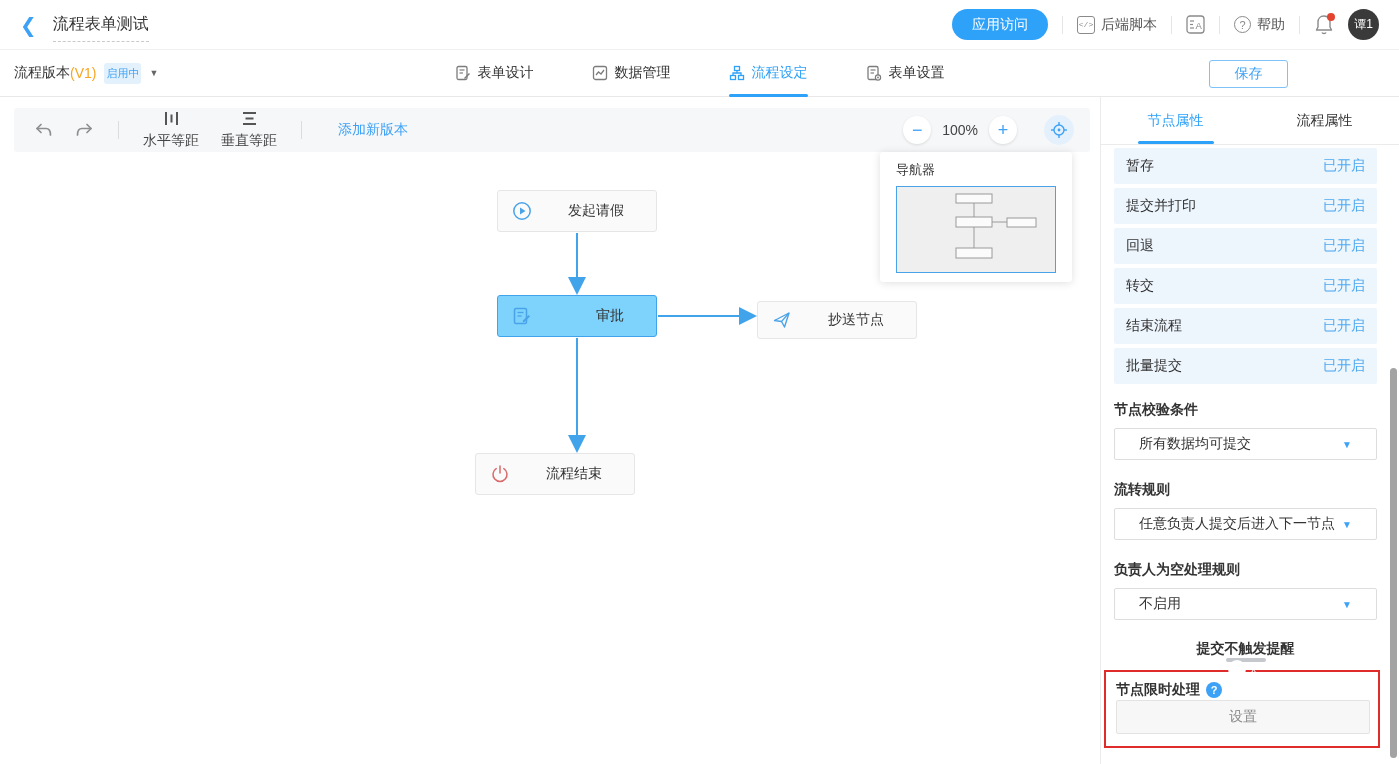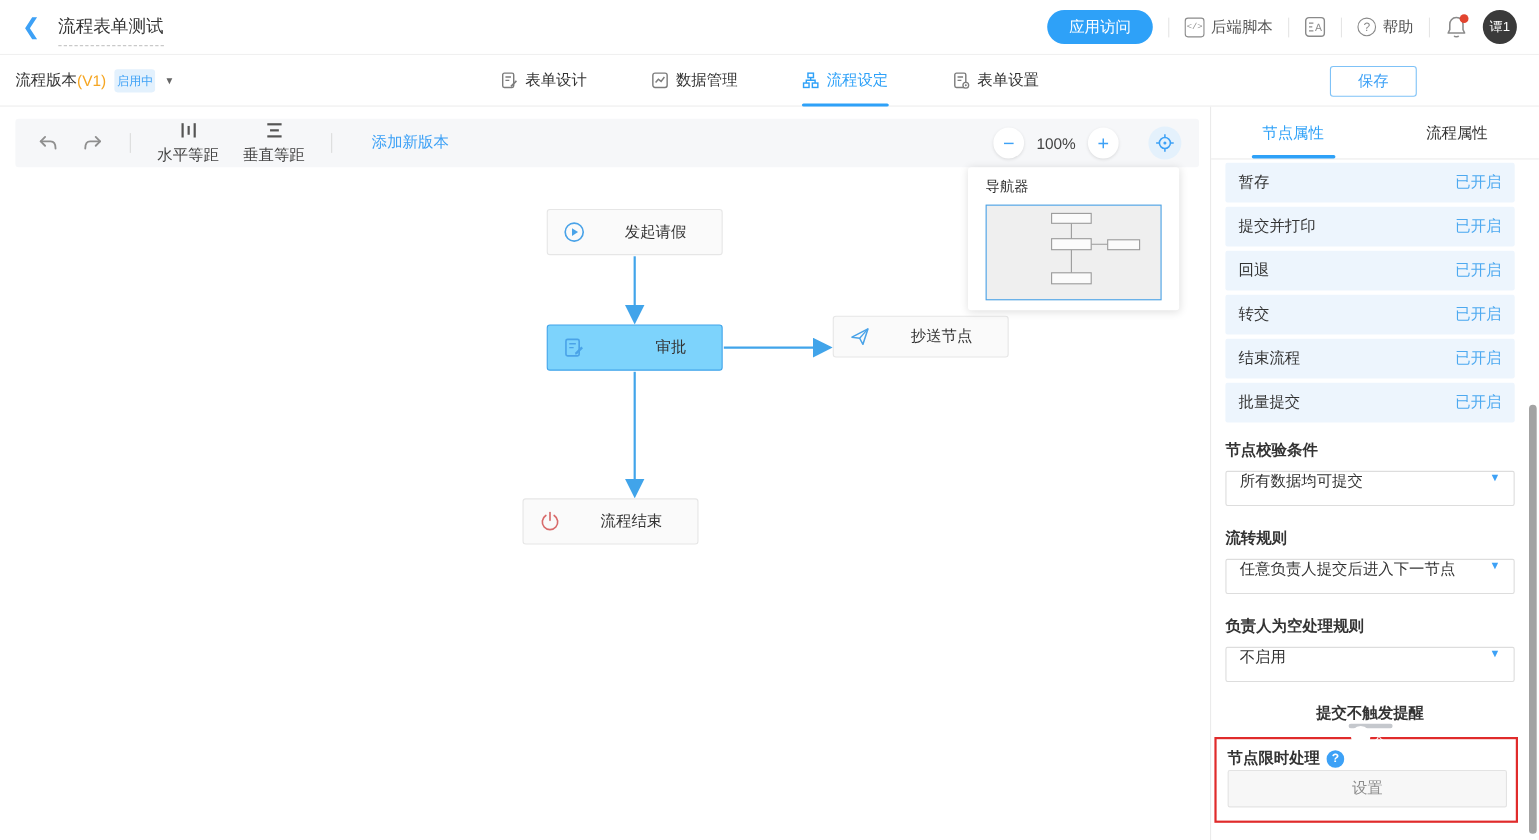--- a/index.html
+++ b/index.html
@@ -55,21 +55,21 @@
   .zoom-pct { color:#444; font-size:14px; }
   .locate-btn { width:30px; height:30px; border-radius:50%; background:#e4f1fc; border:none; cursor:pointer;
     display:flex; align-items:center; justify-content:center; margin-left:16px; }
 
   .flow-node { position:absolute; width:160px; height:42px; background:#fafafa; border:1px solid #e6e6e6;
     border-radius:3px; display:flex; align-items:center; padding:0 14px; cursor:pointer; }
   .flow-node .nlabel { flex:1; text-align:right; color:#333; font-size:14px; margin-right:18px; }
   .flow-node.selected { background:#7dd3fc; border:1px solid #41a4ea; }
   .node-start { left:497px; top:93px; }
   .node-approve { left:497px; top:198px; }
-  .node-cc { left:757px; top:190px; height:38px;font-family:Liberation Mono, monospace; }
+  .node-cc { left:757px; top:204px; height:38px;font-family:Liberation Mono, monospace; }
   .node-end { left:475px; top:356px; }
   .edges { position:absolute; left:0; top:0; pointer-events:none; }
 
   .navigator { position:absolute; left:880px; top:55px; width:192px; height:130px; background:#fff;
     border-radius:3px; box-shadow:0 1px 8px rgba(0,0,0,.13); padding:9px 16px; }
   .nav-title { font-size:13px; color:#333; margin-bottom:7px; }
   .nav-map { width:160px; height:87px; background:#efefef; border:1px solid #4aa3e8; }
 
   
   .sidebar { position:absolute; left:1100px; top:97px; width:299px; height:667px; background:#fff;
@@ -81,21 +81,21 @@
   .sb-tab.active { color:#2ea1f8; }
   .sb-tab.active::after { content:""; position:absolute; left:50%; transform:translateX(-50%); bottom:0;
     width:76px; height:3px; background:#2ea1f8; border-radius:2px; }
   .sb-content { position:absolute; top:48px; left:0; right:0; bottom:0; padding:3px 22px 0 13px; }
   .sb-item { height:36px; margin-bottom:4px; background:#edf5fd; border-radius:2px; display:flex;
     align-items:center; justify-content:space-between; padding:0 12px; cursor:pointer; }
   .sb-item .st { color:#4da9f0; }
   .sec-label { margin-top:20px; height:20px; font-weight:bold; color:#333; display:flex; align-items:center; gap:6px; }
   .sec-label.first { margin-top:16px; }
   .sb-select { margin-top:8px; height:32px; border:1px solid #ddd; border-radius:2px; background:#fff;
-    display:flex; align-items:flex-start; justify-content:space-between; padding:0 12px; cursor:pointer; }
+    display:flex; align-items:center; justify-content:space-between; padding:0 24px; cursor:pointer; }
   .sb-select .caret { color:#3da1f6; font-size:10px; }
   .toggle-row { margin-top:20px; height:22px; display:flex; align-items:center; justify-content:space-between;flex-direction:column; }
   .toggle-row .tl { font-weight:bold; color:#333; }
   .switch { width:40px; height:22px; border-radius:11px; background:#c5c8cd; position:relative; cursor:pointer; }
   .switch .knob { position:absolute; left:2px; top:2px; width:18px; height:18px; background:#fff; border-radius:50%; }
   .switch .sw-text { position:absolute; right:6px; top:3px; color:#fff; font-size:12px; }
   .redbox { margin:8px -3px 0 -10px; border:2px solid #e02b2b; padding:8px 8px 12px 10px; }
   .help-dot { width:16px; height:16px; background:#3da1f6; border-radius:50%; color:#fff; font-size:11px;
     display:inline-flex; align-items:center; justify-content:center; }
   .setup-btn { width:100%; height:34px; background:#f7f7f7; border:1px solid #e3e3e3;

